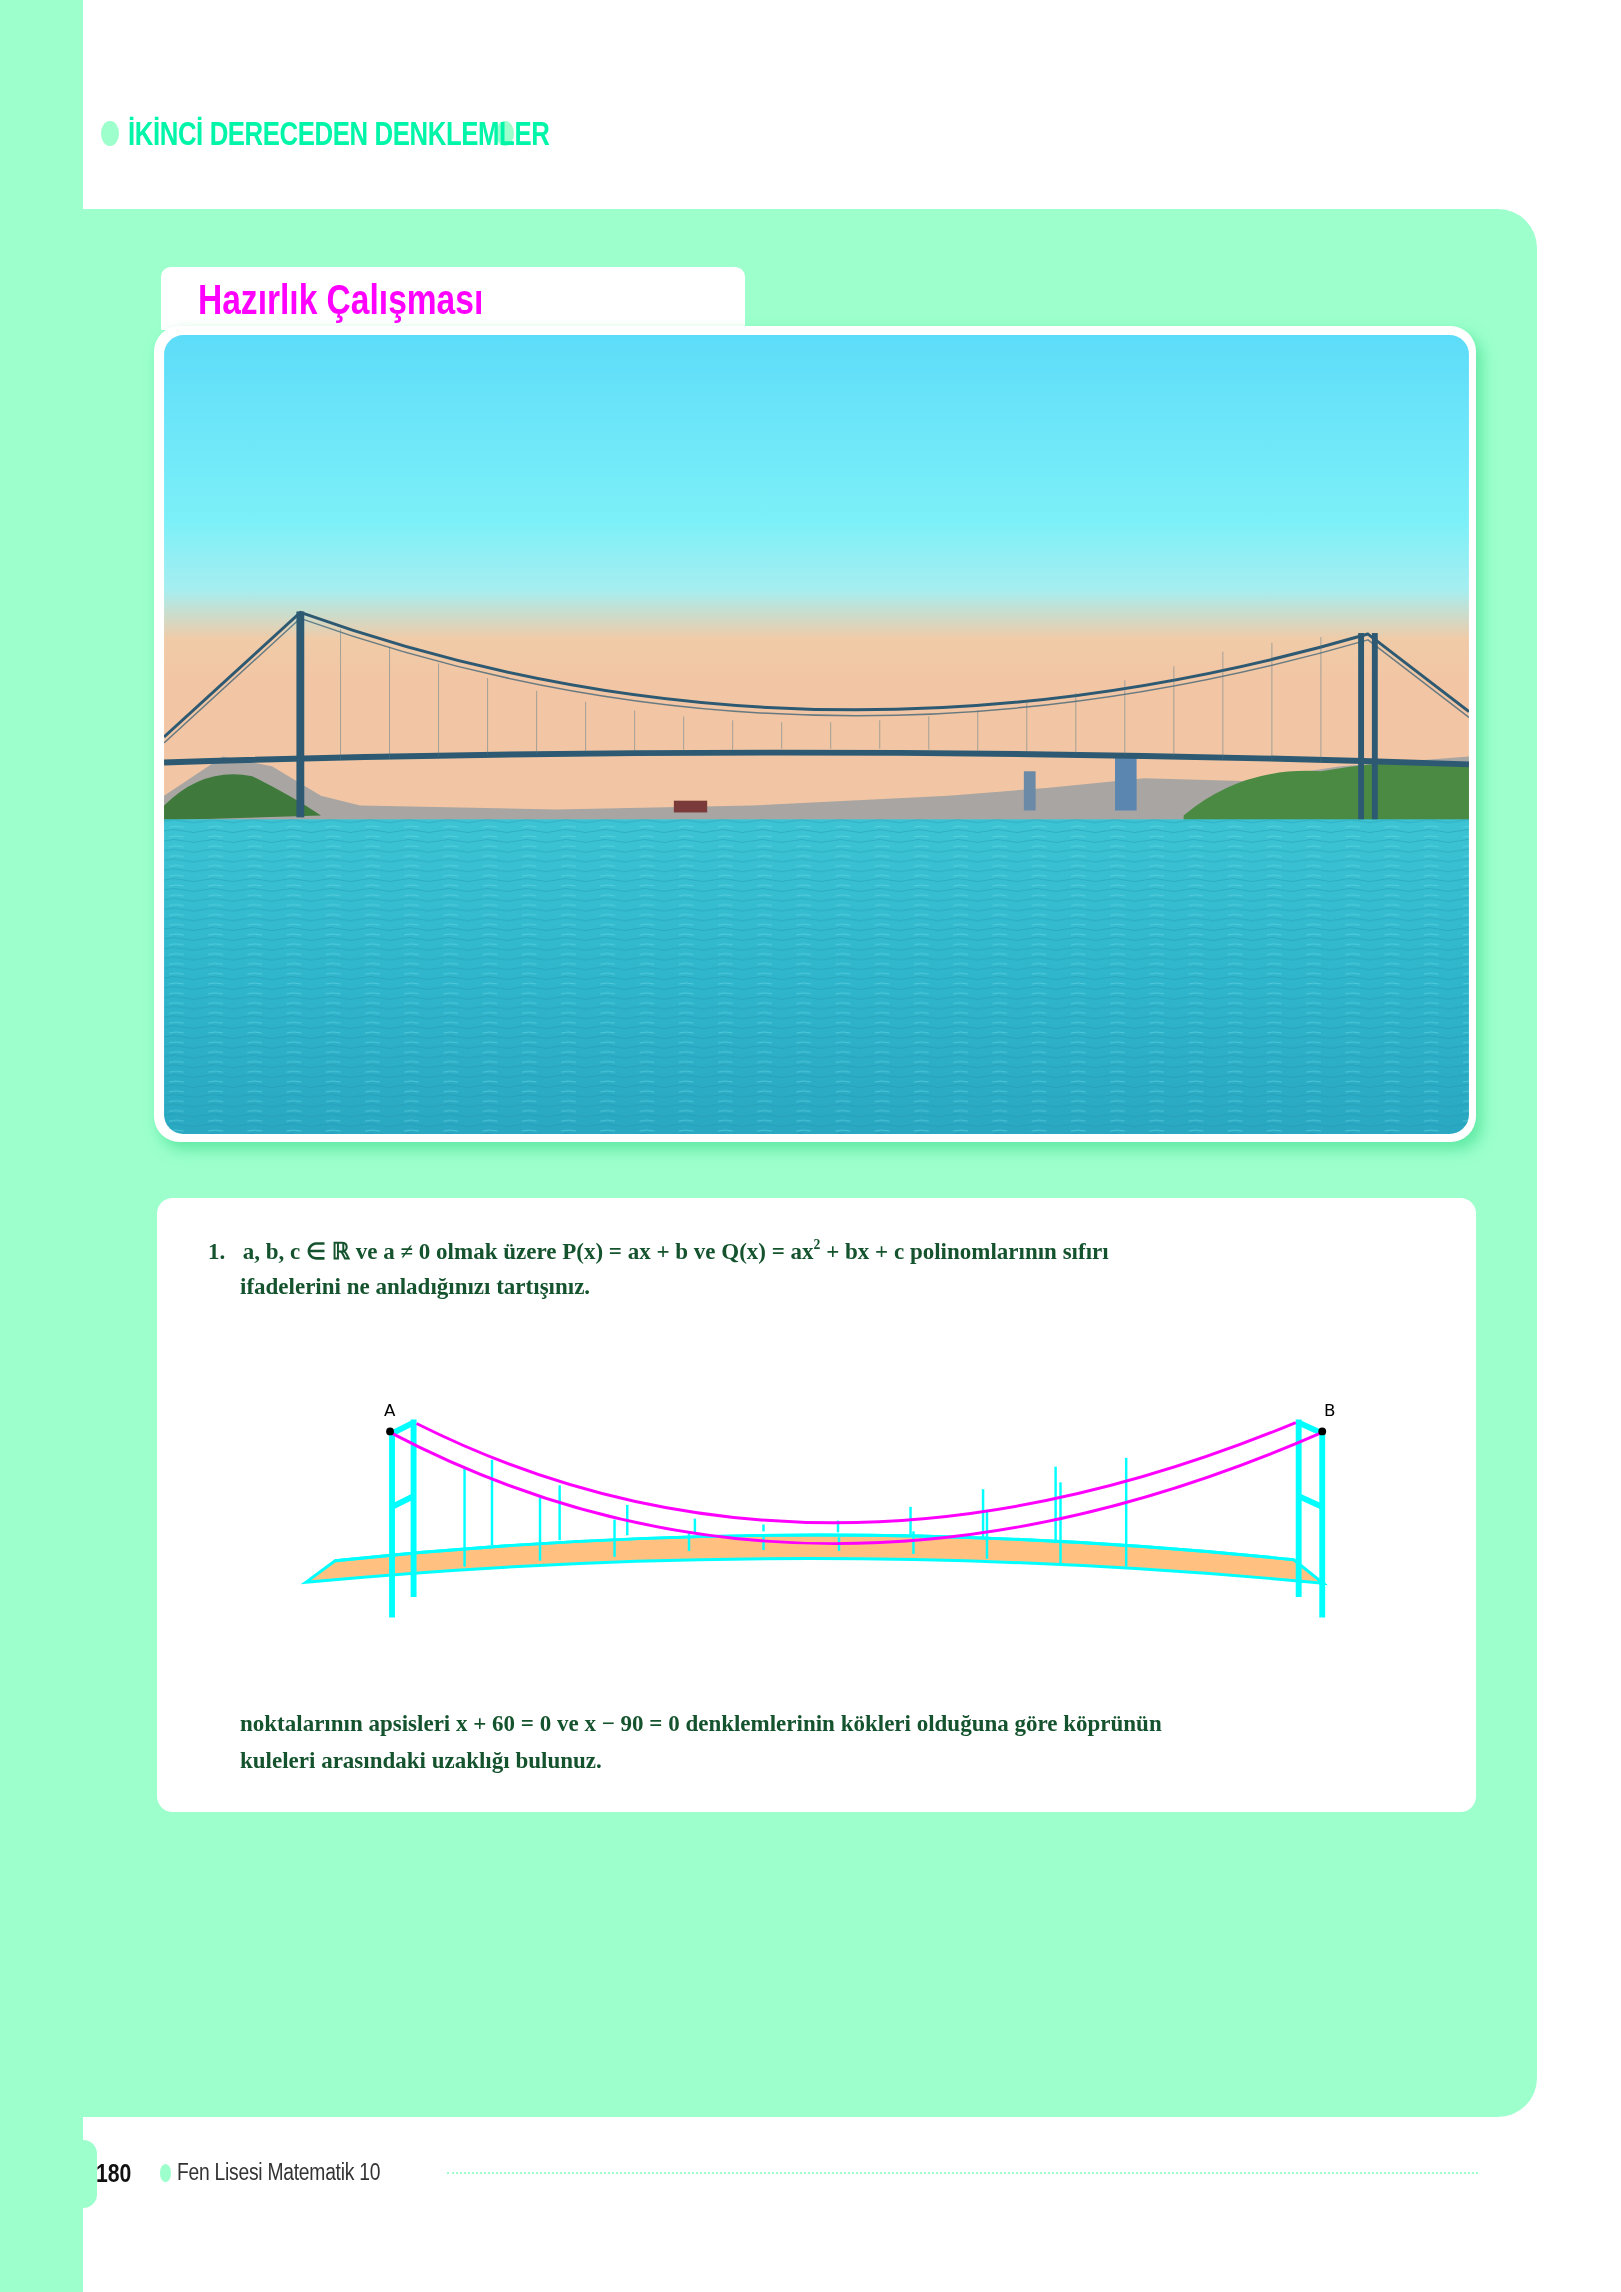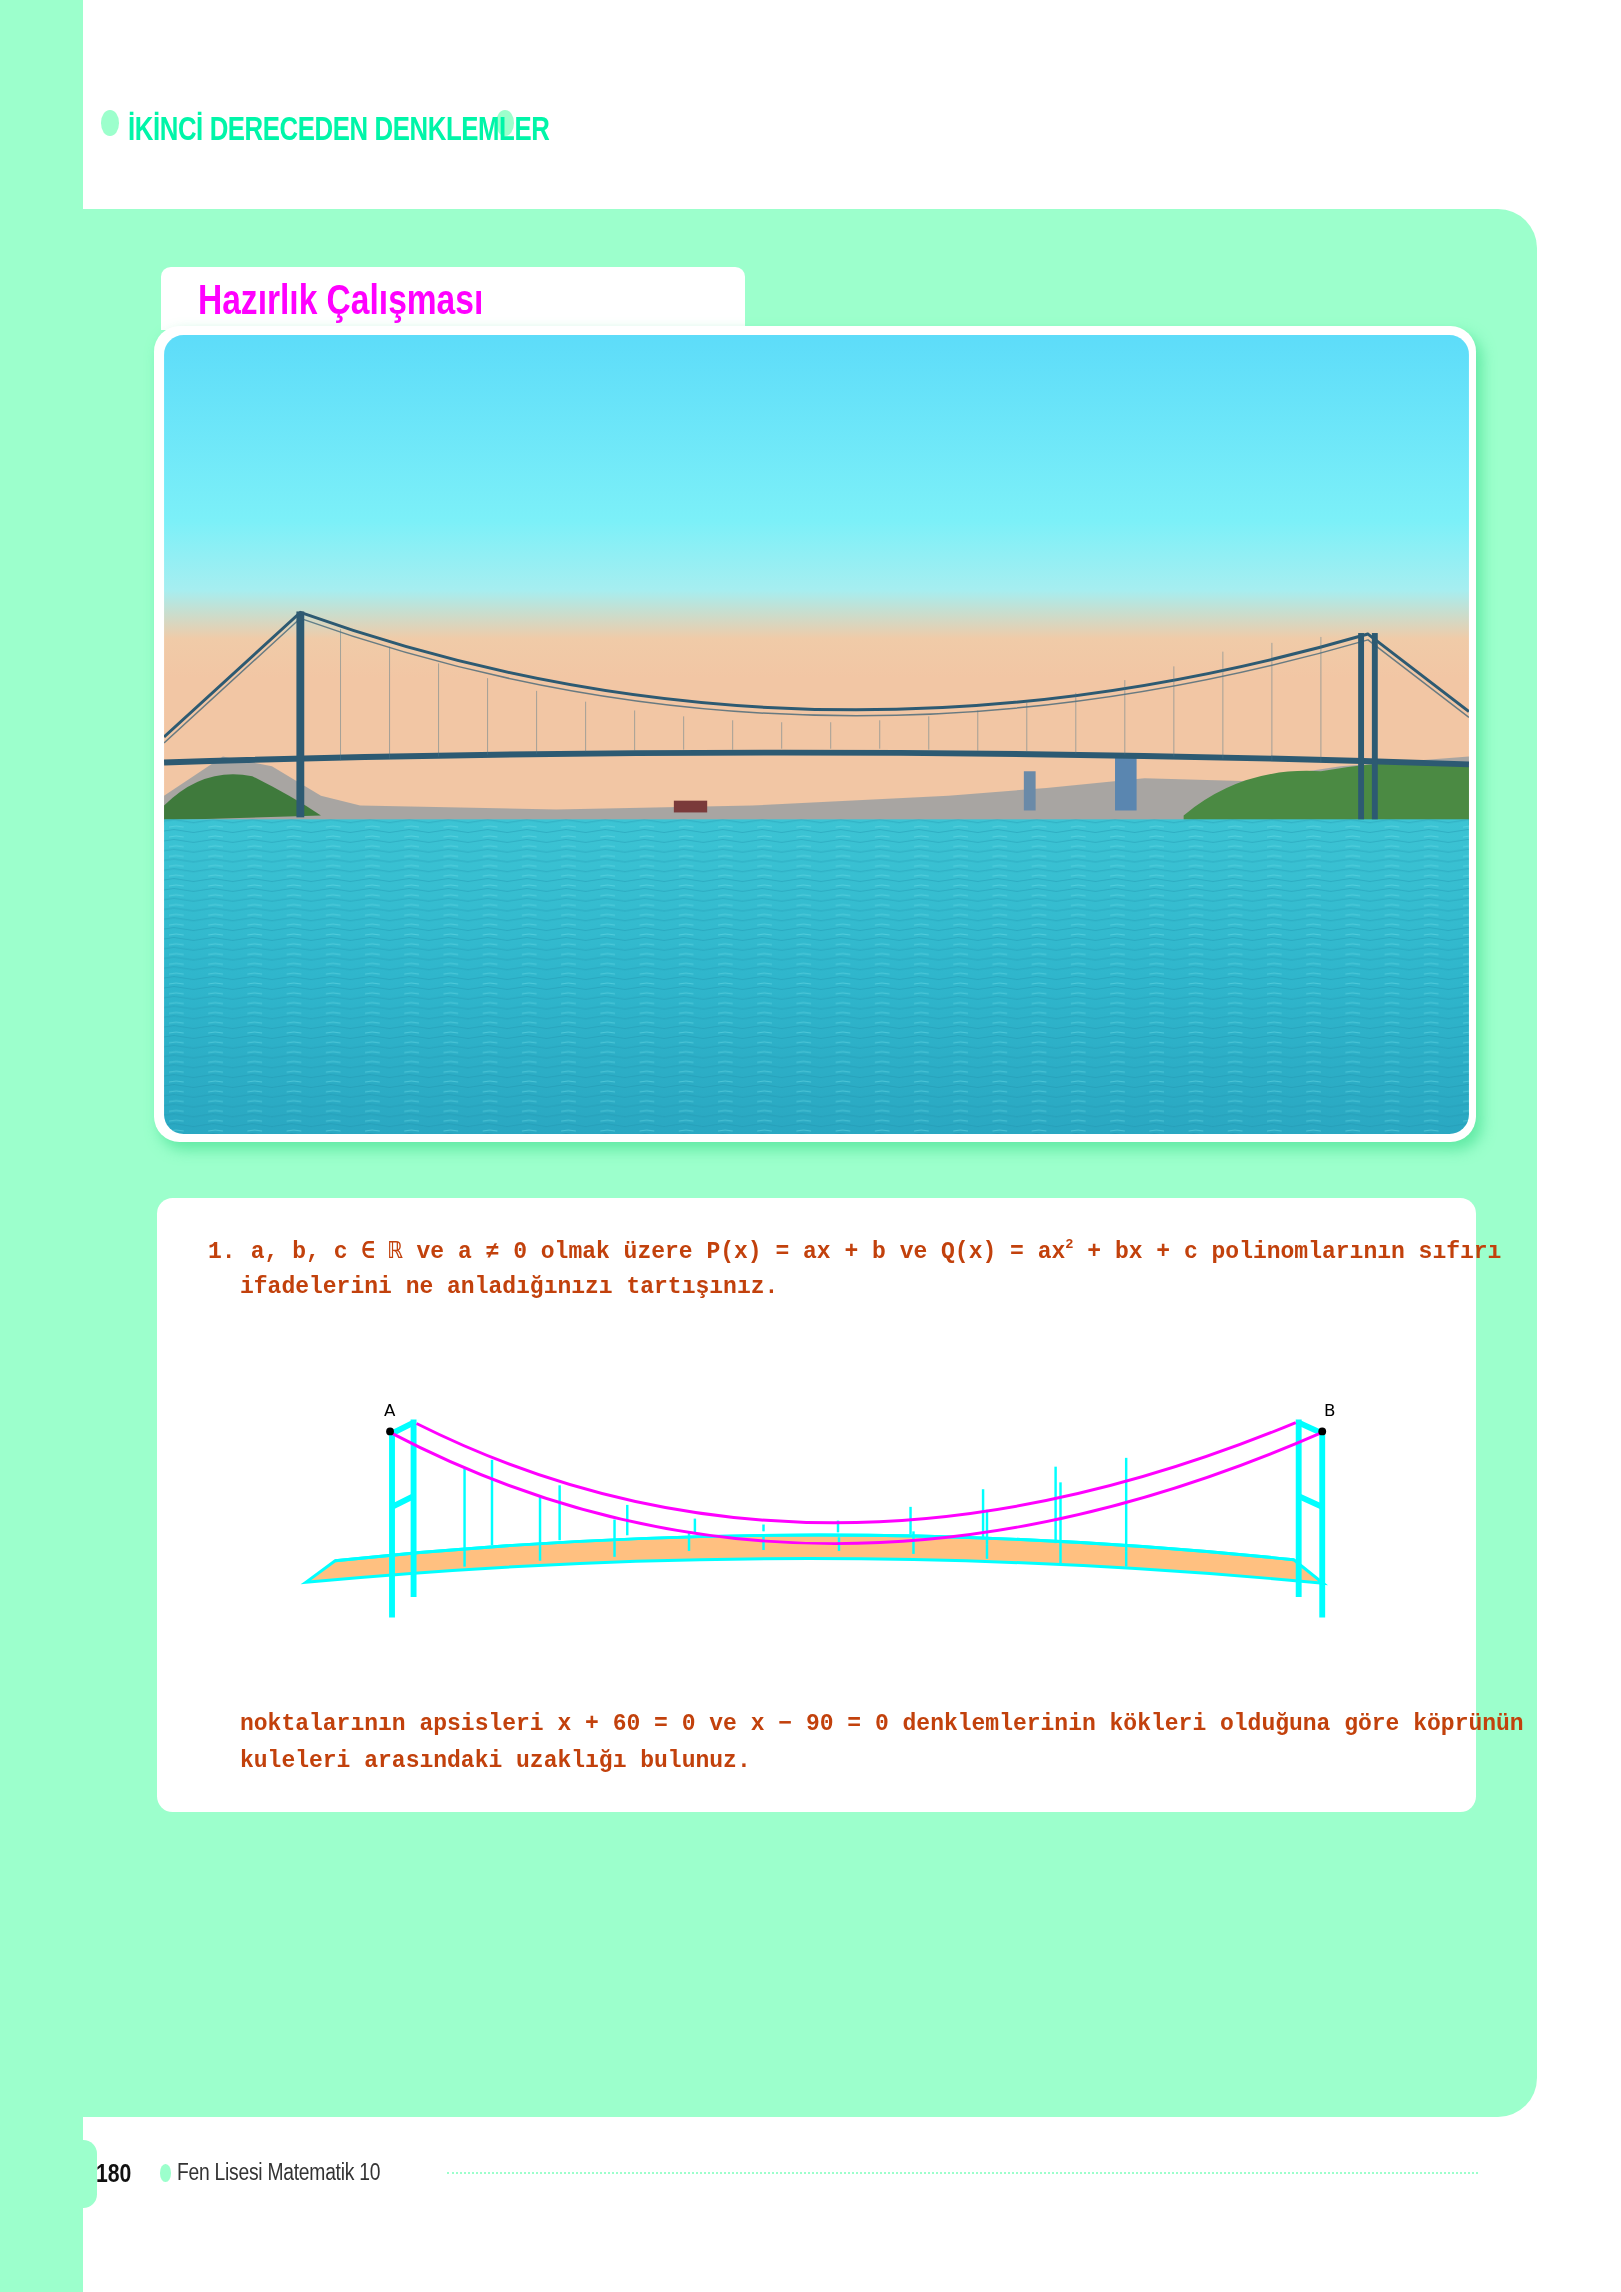--- a/index.html
+++ b/index.html
@@ -1,35 +1,35 @@
 <!DOCTYPE html>
 <html><head>
 <meta charset="utf-8">
 <style>
   * { box-sizing: border-box; margin: 0; padding: 0; }
   html, body { width: 1621px; height: 2293px; background: #ffffff; overflow: hidden; }
   body { position: relative; font-family: "Liberation Sans", sans-serif; }
 
   .left-strip { position: absolute; left: 0; top: 0; width: 83px; height: 2293px; background: #9cffcc; }
 
-  .chapter-title { position: absolute; left: 101px; top: 110px; height: 47px; display: flex; gap: 9.8px; }
+  .chapter-title { position: absolute; left: 101px; top: 110px; height: 47px; display: flex; align-items: center; gap: 9.8px; }
   .chapter-title .dot { width: 17.6px; height: 25.5px; border-radius: 50%; background: #9cffcc; display: inline-block; }
   .chapter-title .text { font-family: "Liberation Sans", sans-serif; font-weight: bold; font-size: 33px; color: #00f5a8; letter-spacing: -0.5px; transform: scaleX(0.78); transform-origin: left center; display: inline-block; white-space: nowrap; width: 358px; }
 
   .panel { position: absolute; left: 83px; top: 209px; width: 1454px; height: 1908px; background: #9cffcc; border-radius: 0 39px 39px 0; }
 
   .tab { position: absolute; left: 154px; top: 267px; width: 584px; height: 63px; background: #ffffff; border-radius: 9.8px 9.8px 0 0; margin-left: 7px; }
   .tab .label { position: absolute; left: 37px; top: 7.8px; font-weight: bold; font-size: 43px; color: #ff00ff; transform: scaleX(0.78); transform-origin: left center; white-space: nowrap; }
 
   .photo-frame { position: absolute; left: 154px; top: 326px; width: 1322px; height: 816px; background: #ffffff; border-radius: 25.5px; box-shadow: 5.9px 7.8px 13.7px rgba(60,220,140,0.6); }
   .photo { position: absolute; left: 9.8px; top: 8.8px; width: 1305px; height: 799px; border-radius: 19.6px; overflow: hidden; }
   .photo svg { display: block; }
 
   .card { position: absolute; left: 157px; top: 1198px; width: 1319px; height: 614px; background: #ffffff; border-radius: 15.7px; }
-  .q { position: absolute; font-family: Liberation Mono, monospace; font-weight: bold; font-size: 23px; color: #c2410c; white-space: nowrap; }
+  .q { position: absolute; font-family: Liberation Serif, serif; font-weight: bold; font-size: 23px; color: #14532d; white-space: nowrap; }
   .q sup { font-size: 13.7px; vertical-align: 9.8px; }
   .q .num { display: inline-block; width: 29px; }
 
   .diagram { position: absolute; left: 294px; top: 1392px; width: 1039px; height: 265px; }
   .pt-label { position: absolute; font-family: "DejaVu Sans", sans-serif; font-size: 16.7px; color: #000; }
   .footer-tab-inner { position: absolute; left: 55px; top: 2140px; width: 42px; height: 68px; background: #9cffcc; border-radius: 0 13.7px 13.7px 0; }
   .page-number { position: absolute; left: 96px; top: 2158px; font-weight: bold; font-size: 26.5px; color: #111; transform: scaleX(0.8); transform-origin: left center; }
   .footer-dot { position: absolute; left: 104px; top: 2164px; width: 10.8px; height: 17.6px; border-radius: 50%; background: #9cffcc; }
   .footer-dot { left: 104px; }
   .book-title { position: absolute; left: 120px; top: 2159px; font-size: 23.5px; color: #333; font-weight: normal; transform: scaleX(0.82); transform-origin: left center; white-space: nowrap; letter-spacing: -0.3px; }

